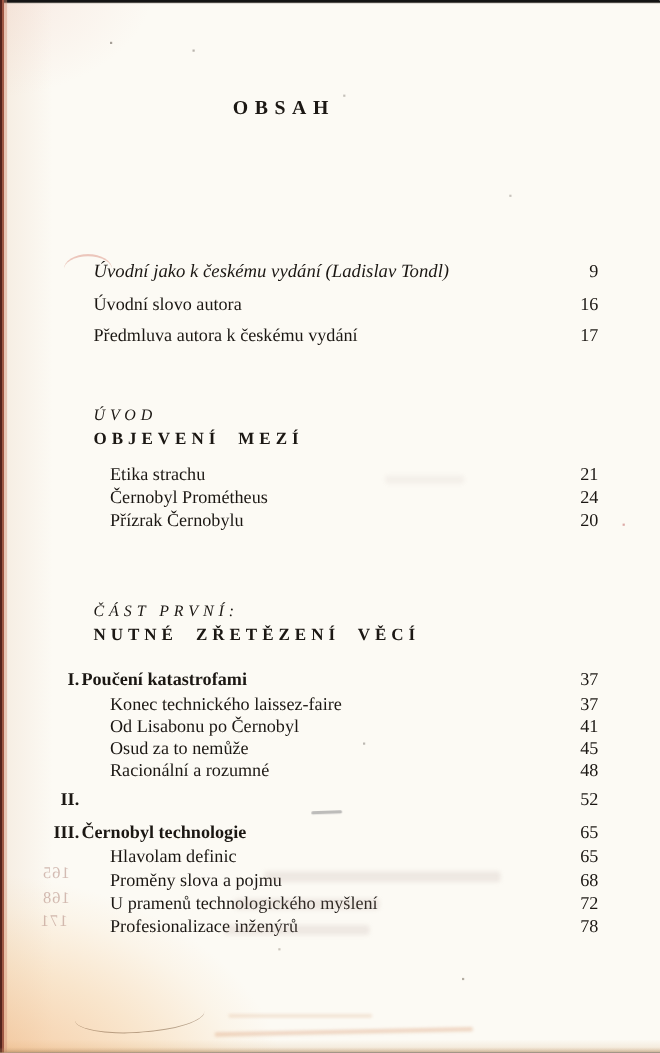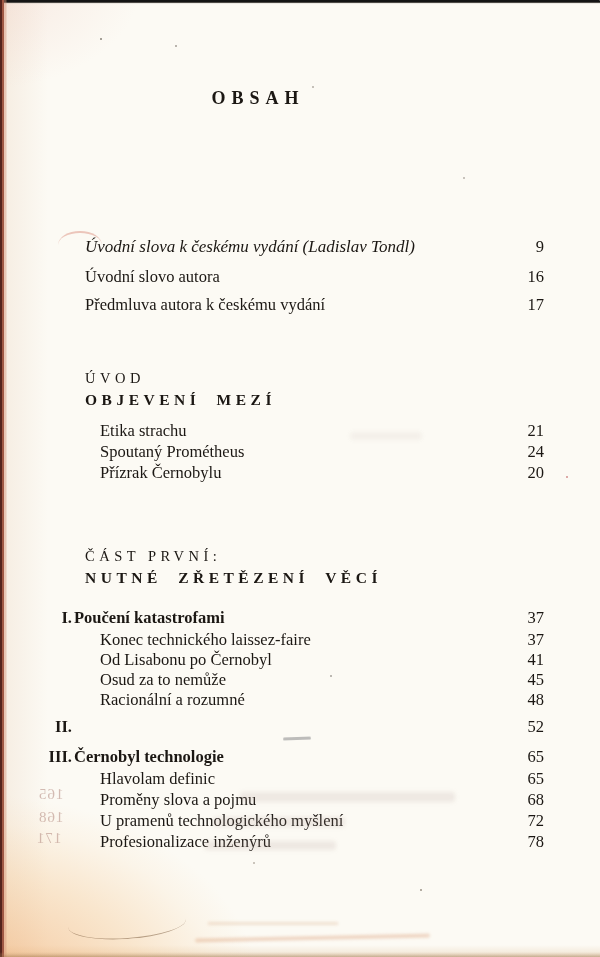--- a/index.html
+++ b/index.html
@@ -25,21 +25,21 @@
     background:linear-gradient(to top,rgba(150,110,70,0.45),rgba(190,150,110,0.2) 60%,transparent); }
   .fold { position:absolute; top:0; right:0; width:42px; height:38px;
     clip-path:polygon(22% 0, 100% 0, 100% 84%);
     background:repeating-linear-gradient(135deg,#35332f 0 2.5px,#edebe3 2.5px 8px); }
   .fold-soft { position:absolute; top:6px; right:0; width:30px; height:30px;
     clip-path:polygon(100% 0,100% 100%,0 0); background:rgba(252,250,244,0.85); }
 
   .title { position:absolute; top:88px; left:0; width:516px; margin:0; text-align:center;
     font-size:18px; font-weight:bold; letter-spacing:6px; }
 
-  .kicker  { position:absolute; left:85px; font-size:14.5px; letter-spacing:4.5px; white-space:nowrap; }
+  .kicker  { position:absolute; left:85px; font-size:14.5px; letter-spacing:4.5px; white-space:nowrap;font-style:italic; }
   .heading { position:absolute; left:85px; font-size:15.5px; font-weight:bold;
     letter-spacing:4.5px; word-spacing:8px; white-space:nowrap; }
 
   .row { position:absolute; left:85px; right:88px; display:flex; justify-content:space-between;
     font-size:16.5px; line-height:21px; white-space:nowrap; }
   .row.sub { left:100px; }
   .row.ch  { left:40px; }
   .row .num { flex:0 0 32px; width:32px; text-align:right; font-weight:bold; }
   .row.ch .lbl { margin-left:2px; flex:1; font-weight:bold; }
   .row.italic .lbl { font-style:italic; font-size:17px; }
@@ -78,40 +78,40 @@
   <div class="edge-right"></div>
   <div class="edge-bottom"></div>
   <div class="fold"></div>
   <div class="fold-soft"></div>
   <div class="arc"></div>
   <div class="specks"></div>
 
   <h1 class="title">OBSAH</h1>
 
   <div class="row italic" style="top:236px">
-    <span class="lbl">Úvodní slova k českému vydání (Ladislav Tondl)</span>
+    <span class="lbl">Úvodní jako k českému vydání (Ladislav Tondl)</span>
     <span class="pg">9</span>
   </div>
   <div class="row" style="top:266px">
     <span class="lbl">Úvodní slovo autora</span>
     <span class="pg">16</span>
   </div>
   <div class="row" style="top:294px">
     <span class="lbl">Předmluva autora k českému vydání</span>
     <span class="pg">17</span>
   </div>
 
   <div class="kicker" style="top:370px">ÚVOD</div>
   <div class="heading" style="top:391px">OBJEVENÍ MEZÍ</div>
   <div class="row sub" style="top:420px">
     <span class="lbl">Etika strachu</span>
     <span class="pg">21</span>
   </div>
   <div class="row sub" style="top:441px">
-    <span class="lbl">Spoutaný Prométheus</span>
+    <span class="lbl">Černobyl Prométheus</span>
     <span class="pg">24</span>
   </div>
   <div class="row sub" style="top:462px">
     <span class="lbl">Přízrak Černobylu</span>
     <span class="pg">20</span>
   </div>
 
   <div class="kicker" style="top:548px">ČÁST PRVNÍ:</div>
   <div class="heading" style="top:569px">NUTNÉ ZŘETĚZENÍ VĚCÍ</div>
 

